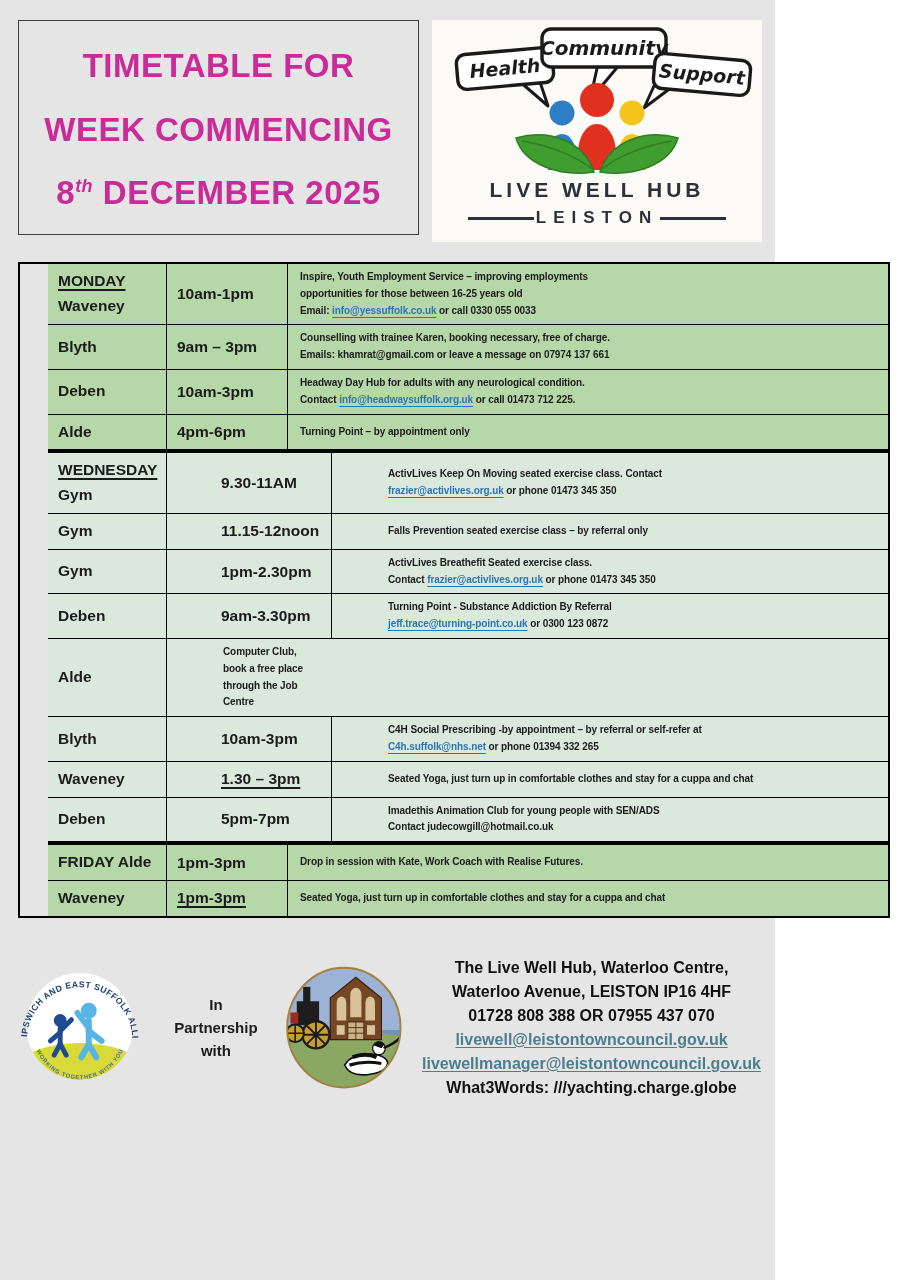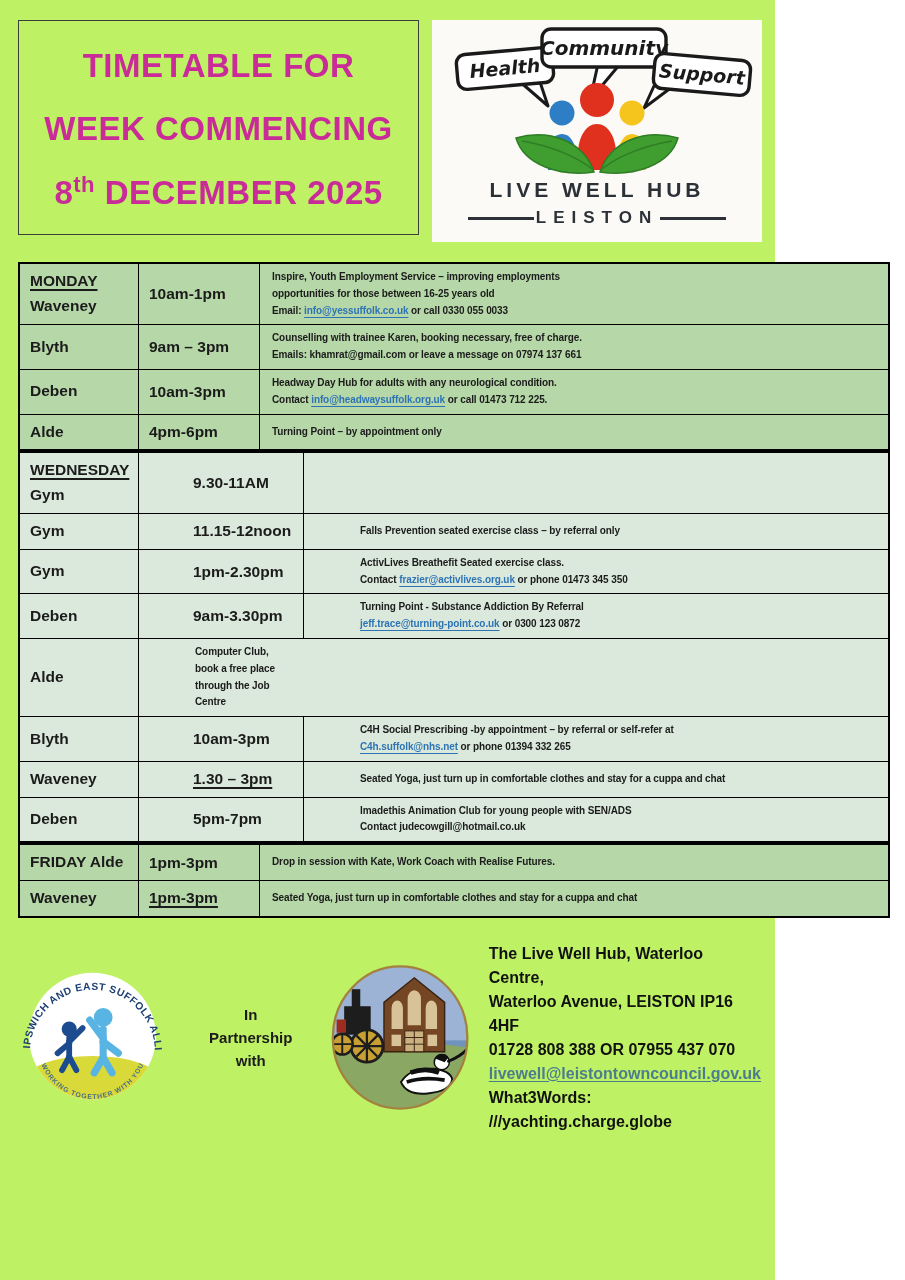--- a/index.html
+++ b/index.html
@@ -3,73 +3,74 @@
 <meta charset="utf-8">
 <style>
   * { margin:0; padding:0; box-sizing:border-box; }
   html,body { background:#ffffff; }
   body {
     width:905px; height:1280px;
     font-family:"Liberation Sans", sans-serif;
     color:#1b1b1b;
     overflow:hidden;
   }
-  .page { width:775px; height:1280px; background:#bef264; position:relative; }
+  .page { width:775px; height:1280px; background:#e5e5e5; position:relative; }
 
   
   .header { display:flex; padding:20px 13px 0 18px; gap:13px; }
   .title-box {
     width:534px; height:215px;
     border:1.7px solid #3d3d3d;
     display:flex; flex-direction:column; justify-content:space-between;
     padding:26px 10px 22px; text-align:center;
   }
   .title-line {
     font-size:33px; font-weight:800; letter-spacing:0.5px;
     color:#c92c98;
   }
-  .title-line sup { font-size:22px; vertical-align:super; }
+  .title-line sup { font-size:18px; vertical-align:super;font-style:italic; }
 
   .logo-box {
     width:330px; height:222px; background:#fcfaf6;
     display:flex; flex-direction:column; align-items:center;
     padding-top:4px;
   }
   .lwh-title {
     font-size:21px; font-weight:800; color:#2c3137; letter-spacing:4px;
     margin-top:2px; white-space:nowrap;
   }
   .lwh-sub { display:flex; align-items:center; gap:2px; margin-top:6px; }
   .lwh-sub .rule { display:inline-block; width:66px; height:3px; background:#2c3137; }
   .lwh-sub .sub-text { font-size:17px; font-weight:700; color:#2c3137; letter-spacing:7px; }
   .bubble-text { font-style:italic; font-weight:600; font-family:"DejaVu Sans", sans-serif; }
 
   
   .timetable {
     margin:20px 15px 0 18px; width:872px;
     border:2.6px solid #000;
+    padding-left:28px;
   }
   .row { display:grid; grid-template-columns:119px 121px 1fr; border-top:1.6px solid #000; }
   .row:first-child { border-top:none; }
   .row.sec-start { border-top:4.6px solid #000; }
   .sec-monday, .sec-friday { background:#b6d7a8; }
   .sec-wednesday { background:#dbe9dc;gap:44px; }
   .cell { padding:5px 10px; display:flex; flex-direction:column; justify-content:center; }
   .cell.venue, .cell.time { border-right:1.6px solid #000; }
   .cell.venue { font-size:15.5px; font-weight:700; line-height:1.6; }
   .cell.time  { font-size:15.5px; font-weight:700; }
   .cell.desc  { font-size:10px;  font-weight:700; line-height:1.68; padding:5px 12px; letter-spacing:-0.1px; }
   .u { text-decoration:underline; text-underline-offset:2.5px; text-decoration-thickness:1.5px; }
   .time-text { align-self:flex-start; }
   a.lnk { color:#2e74b5; text-decoration:underline; text-underline-offset:2.5px; font-weight:700; }
 
   
   .footer { display:flex; align-items:center; margin-top:24px; padding:0 14px 0 12px; gap:18px; }
   .partnership { width:128px; text-align:center; font-size:15px; font-weight:700; line-height:1.55; color:#1b1b1b; }
-  .contact { flex:1; text-align:left; font-size:16px; font-weight:700; line-height:24px; color:#111; }
+  .contact { flex:1; text-align:center; font-size:16px; font-weight:700; line-height:24px; color:#111; }
   .contact a { color:#4d7d8d; text-decoration:underline; text-underline-offset:2px; font-weight:700; }
 </style>
 </head>
 <body>
 
 <div class="page">
 
   <div class="header">
     <div class="title-box">
       <div class="title-line">TIMETABLE FOR</div>
@@ -178,20 +179,22 @@
       </div>
       <div class="row sec-wednesday sec-start">
         <div class="cell venue">
           <div class="u">WEDNESDAY</div>
           <div>Gym</div>
         </div>
         <div class="cell time">
           <span class="time-text">9.30-11AM</span>
         </div>
         <div class="cell desc">
+          <div><span>ActivLives Keep On Moving seated exercise class.  Contact</span></div>
+          <div><a class="lnk" href="#">frazier@activlives.org.uk</a><span> or phone 01473 345 350</span></div>
         </div>
       </div>
       <div class="row sec-wednesday">
         <div class="cell venue">
           <div>Gym</div>
         </div>
         <div class="cell time">
           <span class="time-text">11.15-12noon</span>
         </div>
         <div class="cell desc">
@@ -376,17 +379,18 @@
         </g>
       </g>
       <ellipse cx="75" cy="77" rx="71" ry="75" fill="none" stroke="#a3813e" stroke-width="2.4"></ellipse>
     </svg>
 
     <div class="contact">
       <div>The Live Well Hub, Waterloo Centre,</div>
       <div>Waterloo Avenue, LEISTON IP16 4HF</div>
       <div>01728 808 388 OR 07955 437 070</div>
       <div><a href="#">livewell@leistontowncouncil.gov.uk</a></div>
+      <div><a href="#">livewellmanager@leistontowncouncil.gov.uk</a></div>
       <div>What3Words: ///yachting.charge.globe</div>
     </div>
   </div>
 
 </div>
 
 </body></html>

